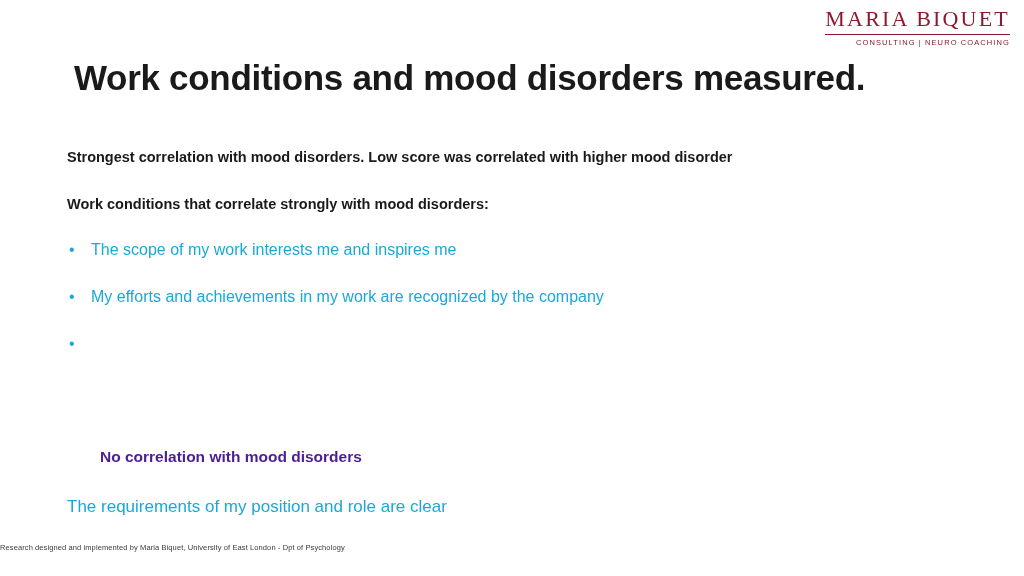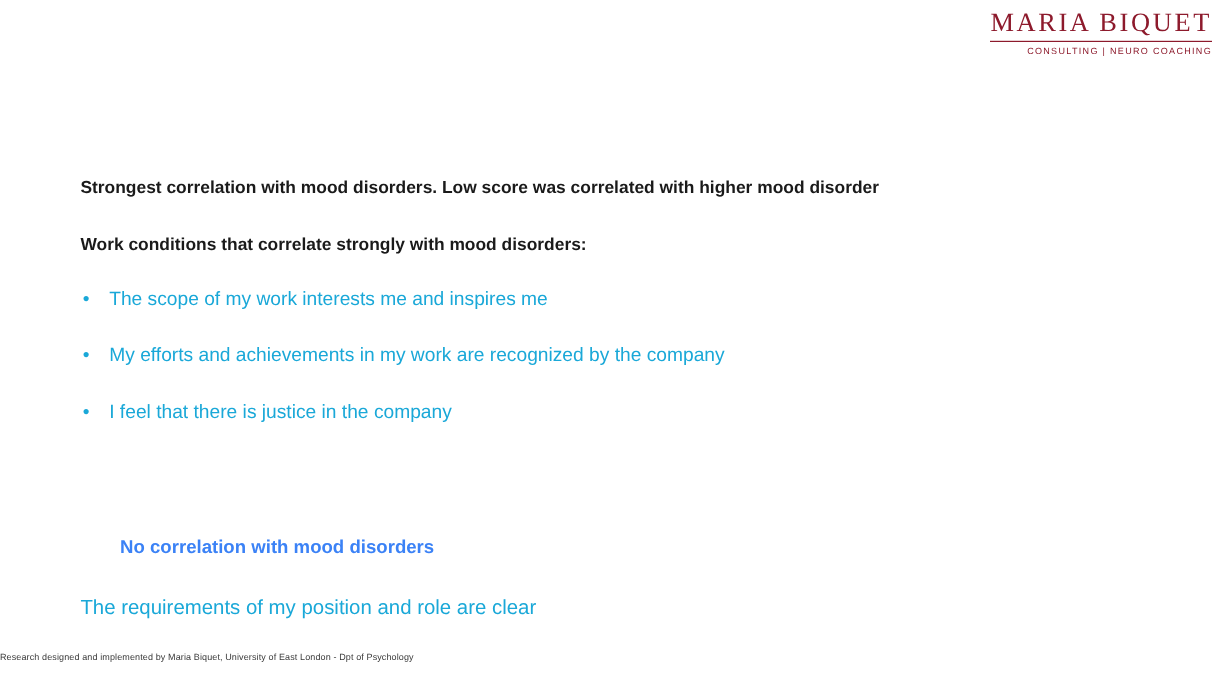--- a/index.html
+++ b/index.html
@@ -92,21 +92,21 @@
     color: #1aa8d8;
     font-size: 16px;
   }
 
   .subhead {
     position: absolute;
     left: 100px;
     top: 448px;
     font-size: 15.5px;
     font-weight: bold;
-    color: #3b82f6;
+    color: #4c1d95;
   }
 
   .closing {
     position: absolute;
     left: 67px;
     top: 497px;
     font-size: 17px;
     color: #1aa8d8;
   }
 
@@ -125,36 +125,36 @@
 <body>
 
 <div class="slide">
 
   <div class="logo">
     <div class="logo-name">MARIA BIQUET</div>
     <div class="logo-rule"></div>
     <div class="logo-tag">CONSULTING | NEURO COACHING</div>
   </div>
 
+  <h1 class="title">Work conditions and mood disorders measured.</h1>
 
   <p class="lead lead-2">Work conditions that correlate strongly with mood disorders:</p>
   <p class="lead lead-1">Strongest correlation with mood disorders. Low score was correlated with higher mood disorder</p>
 
   <ul class="bullets">
     <li>
       <span class="dot">•</span>
       <span>The scope of my work interests me and inspires me</span>
     </li>
     <li>
       <span class="dot">•</span>
       <span>My efforts and achievements in my work are recognized by the company</span>
     </li>
     <li>
       <span class="dot">•</span>
-      <span>I feel that there is justice in the company</span>
     </li>
   </ul>
 
   <p class="subhead">No correlation with mood disorders</p>
   <p class="closing">The requirements of my position and role are clear</p>
 
   <p class="footer">Research designed and implemented by Maria Biquet, University of East London - Dpt of Psychology</p>
 
 </div>
 

